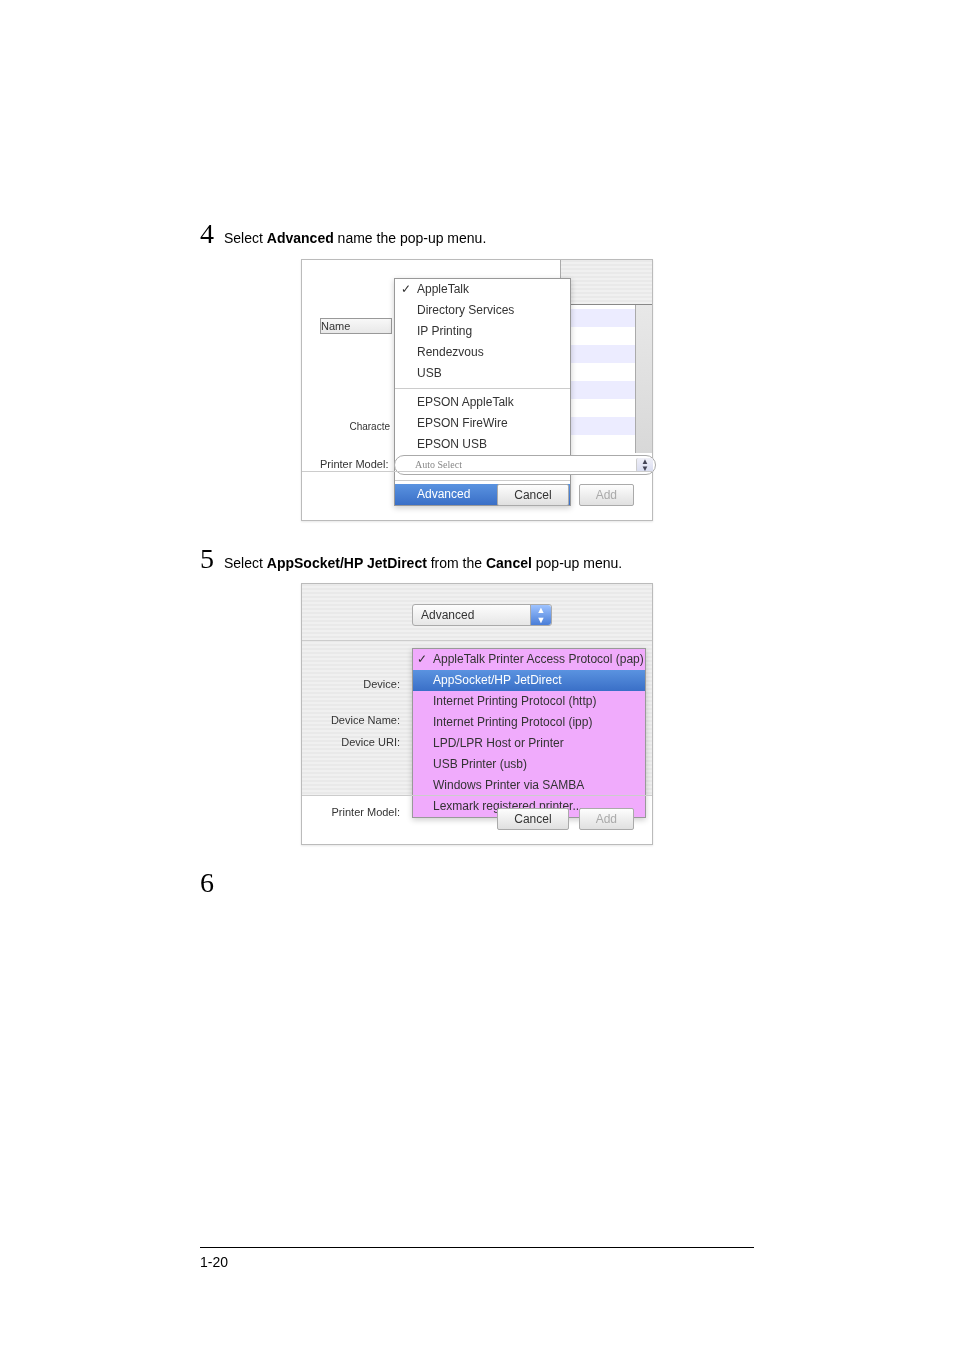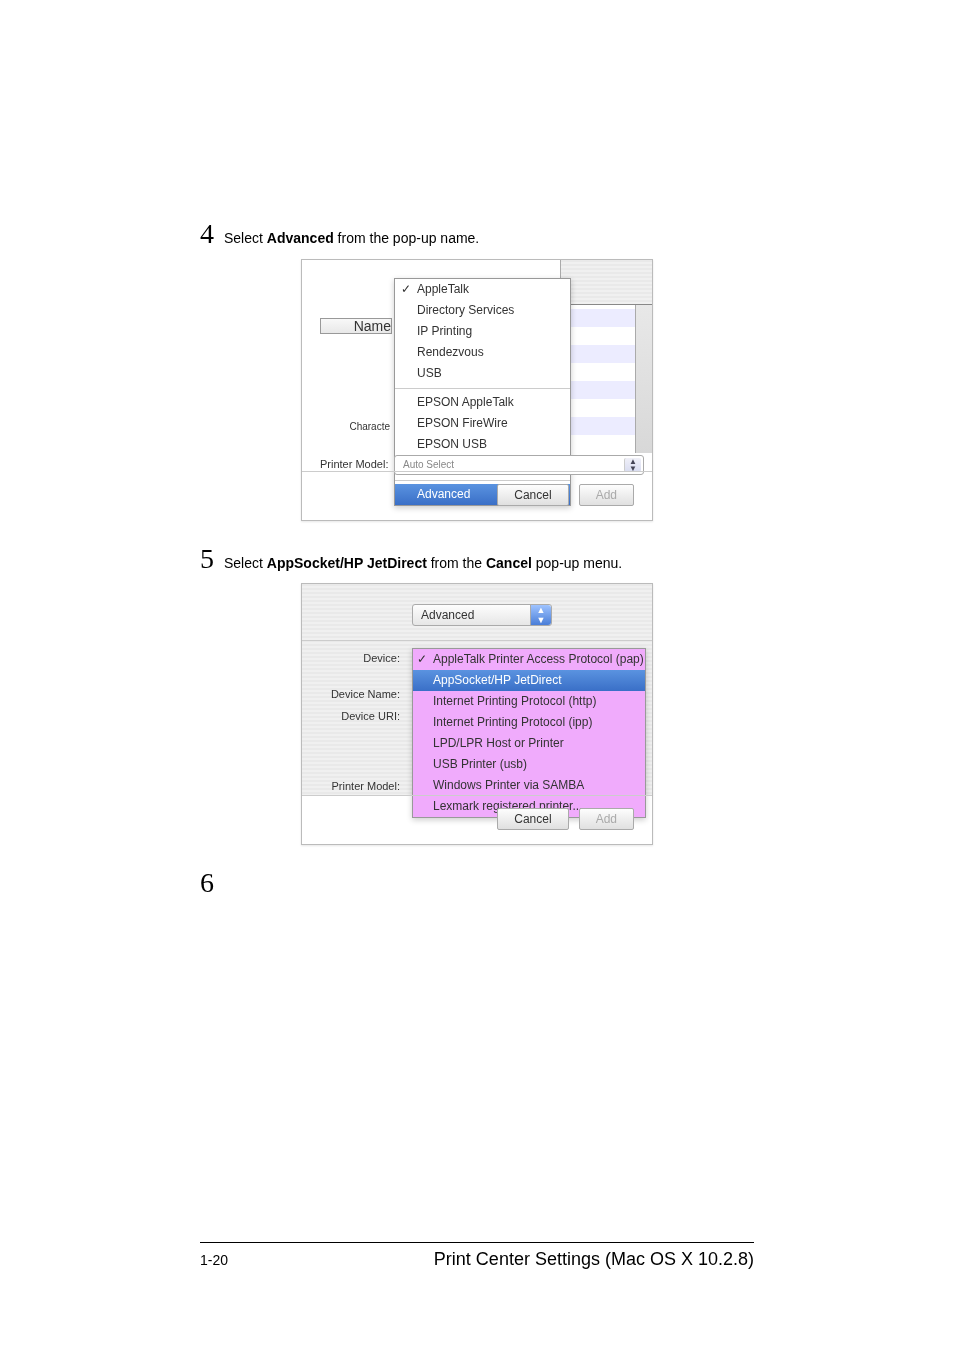--- a/index.html
+++ b/index.html
@@ -79,33 +79,33 @@
   .s1-list {
     position: absolute;
     top: 44px; left: 258px; right: 0; height: 148px;
     background: repeating-linear-gradient(0deg,#fff,#fff 18px,#ececff 18px,#ececff 36px);
     border-left:1px solid #888; border-top:1px solid #888;
   }
   .s1-scroll { position:absolute; right:0; top:0; width:16px; height:148px; background:linear-gradient(#e8e8e8,#d8d8d8); border-left:1px solid #aaa; }
   .s1-left {
     position:absolute; left:18px; top:58px; width:70px; height:14px;
     background: linear-gradient(#f8f8f8,#e8e8e8);
-    border:1px solid #999; font-size:14px; text-align:right; line-height:14px;
+    border:1px solid #999; font-size:11px; text-align:left; line-height:14px;
   }
   .s1-left2 {
     position:absolute; left:18px; top:160px; width:70px; height:14px;
     font-size:10px; text-align:right; line-height:14px;
   }
   .s1-pm {
     position:absolute; left:18px; top:198px; font-size:11px;
   }
   .s1-pmbox {
     position:absolute; left:92px; top:195px; width:240px; height:18px;
-    border:1px solid #aaa; background:#fff; border-radius:3px; font-size:10px; color:#888;
-    line-height:18px; padding-left:8px;
+    border:1px solid #aaa; background:#fff; border-radius:10px; font-size:10px; color:#888;
+    line-height:18px; padding-left:20px;font-family:Liberation Serif, serif;
   }
   .s1-pmbtn {
     position:absolute; right:2px; top:2px; width:16px; height:14px;
     background:linear-gradient(#f0f0f8,#d8dcf0); border-left:1px solid #ccc; border-radius:2px;
     font-size:8px; text-align:center; line-height:7px; color:#445; padding-top:0;
   }
   .aqua-btn {
     display:inline-block; height:20px; padding:0 16px; line-height:20px;
     font-size:12px; border-radius:2px; border:1px solid #aaa;
     background:linear-gradient(#fdfdfd,#e0e0e0);
@@ -117,21 +117,21 @@
   
   .s2-top { top:0; left:0; right:0; height:56px; }
   .s2-select {
     position:absolute; top:20px; left:110px; width:130px; height:20px;
     background:linear-gradient(#fdfdfd,#e6e6e6); border:1px solid #aaa; border-radius:3px;
     font-size:12px; line-height:20px; padding-left:8px;
   }
   .s2-selbtn { position:absolute; right:0; top:0; width:20px; height:20px;
     background:linear-gradient(#9ec3ff,#4a7ed8); border-left:1px solid #aaa; border-radius:0 3px 3px 0;
     text-align:center; font-size:9px; line-height:10px; color:#fff; }
-  .s2-label { position:absolute; right:252px; font-size:11px; text-align:right; width:90px; }
+  .s2-label { position:absolute; right:252px; font-size:11px; text-align:right; width:90px;margin-top:26px; }
   .menu2 {
     position:absolute; top:64px; left:110px; width:232px;
     background:#f0abfc; border:1px solid #999; box-shadow:0 2px 6px rgba(0,0,0,.2);
   }
   .menu2 .item, .menu2 .sel {
     padding:2px 8px 2px 20px; line-height:17px; font-size:12px; white-space:nowrap; position:relative;
   }
   .menu2 .check::before { content:"✓"; position:absolute; left:4px; }
   .menu2 .sel { background:linear-gradient(#5a93e0,#3a6fc7); color:#fff; }
   .s2-sepline { position:absolute; left:0; right:0; bottom:48px; border-top:1px solid #ccc; }
@@ -146,21 +146,21 @@
   .footer .ft { font-size:18px; }
 </style>
 </head>
 <body>
 
 <div class="page">
 
   <div class="step">
     <div class="step-num">4</div>
     <div class="step-text">
-      <span>Select </span><span class="bold">Advanced</span><span> from the pop-up name.</span>
+      <span>Select </span><span class="bold">Advanced</span><span> name the pop-up menu.</span>
     </div>
   </div>
 
   <div class="shot shot1">
     <div class="pinstripe s1-top"></div>
     <div class="s1-list">
       <div class="s1-scroll"></div>
     </div>
     <div class="s1-left">Name</div>
     <div class="s1-left2">Characte</div>
@@ -232,16 +232,15 @@
       <div class="aqua-btn disabled">Add</div>
     </div>
   </div>
 
   <div class="step">
     <div class="step-num">6</div>
   </div>
 
   <div class="footer">
     <span class="pn">1-20</span>
-    <span class="ft">Print Center Settings (Mac OS X 10.2.8)</span>
   </div>
 
 </div>
 
 </body></html>

